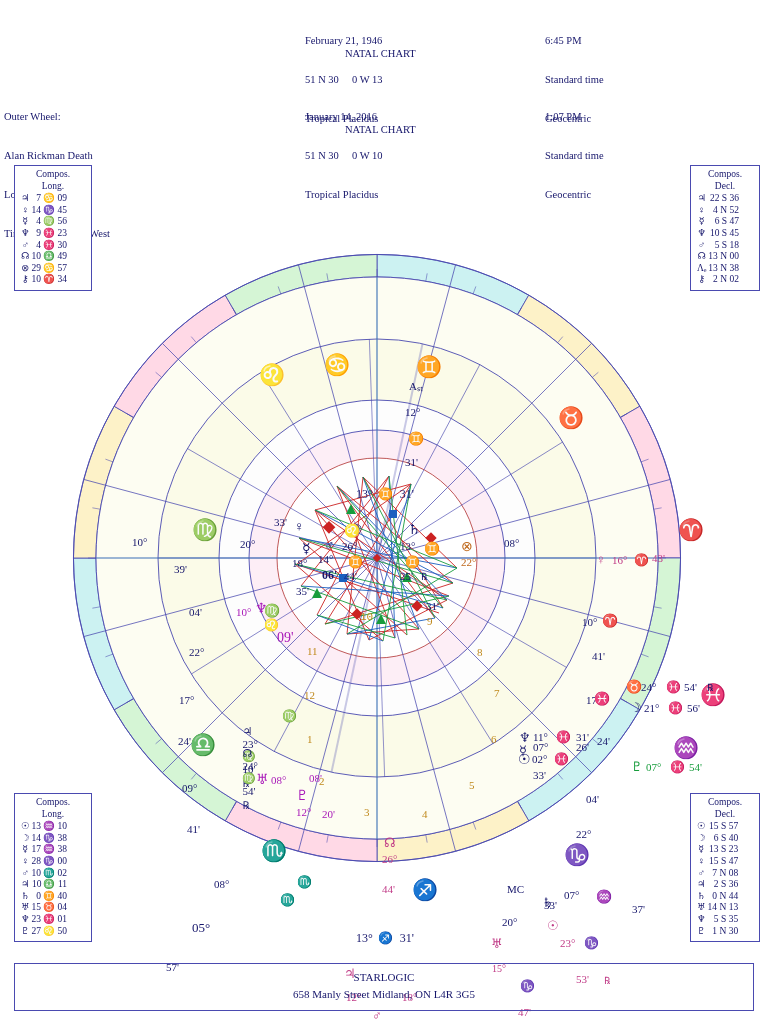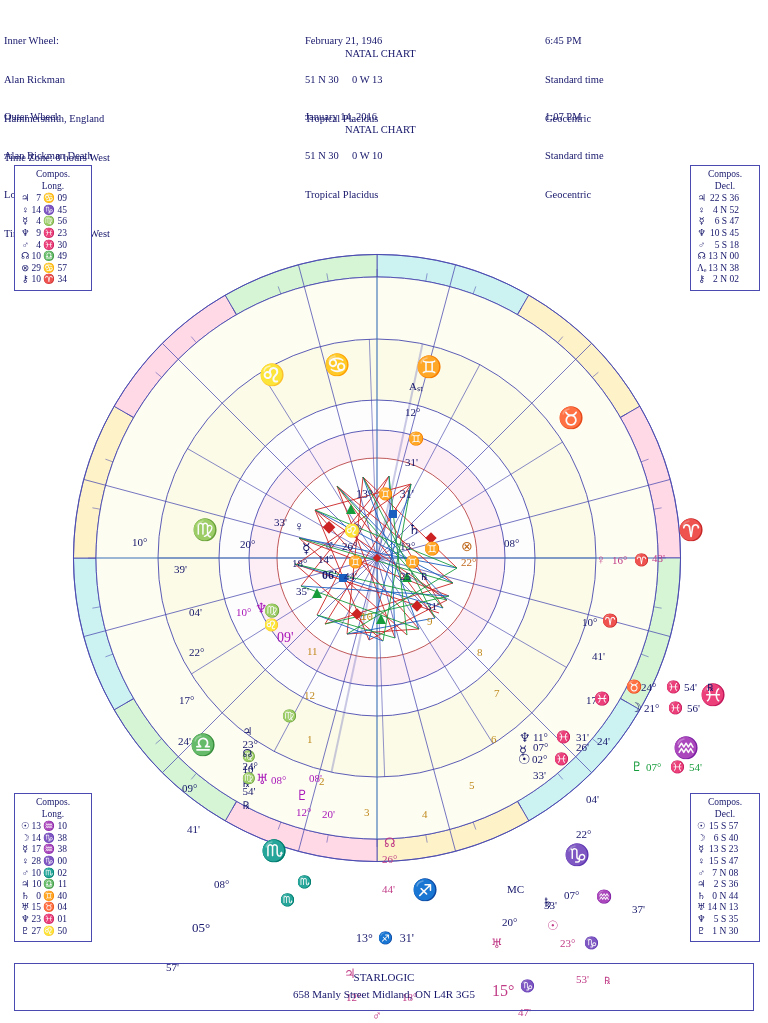--- a/index.html
+++ b/index.html
@@ -103,26 +103,20 @@
     font-family: "Liberation Serif", serif;
     white-space: pre;
   }
 </style>
 </head>
 <body>
 
 <div class="page">
 
   <div class="header">
-    <div class="hdr-block hdr-col-a inner-top">
-      <div>Inner Wheel:</div>
-      <div>Alan Rickman</div>
-      <div>Hammersmith, England</div>
-      <div>Time Zone: 0 hours West</div>
-    </div>
     <div class="hdr-block hdr-col-b inner-top">
       <div>February 21, 1946</div>
       <div>51 N 30     0 W 13</div>
       <div>Tropical Placidus</div>
     </div>
     <div class="hdr-block hdr-col-c inner-top">
       <div>6:45 PM</div>
       <div>Standard time</div>
       <div>Geocentric</div>
     </div>
@@ -708,21 +702,21 @@
     <div class="lbl" style="left:610px; top:390px; font-size:12px; color:#c03a86;">♈</div>
     <div class="lbl" style="left:628px; top:389px; font-size:11px; color:#c03a86;">43'</div>
 
     <div class="lbl" style="left:523px; top:755px; font-size:13px; color:#c03a86;">☉</div>
     <div class="lbl" style="left:536px; top:774px; font-size:11px; color:#c03a86;">23°</div>
     <div class="lbl" style="left:560px; top:773px; font-size:12px; color:#c03a86;">♑</div>
     <div class="lbl" style="left:552px; top:810px; font-size:11px; color:#c03a86;">53'</div>
     <div class="lbl" style="left:580px; top:810px; font-size:10px; color:#c03a86;">℞</div>
 
     <div class="lbl" style="left:467px; top:773px; font-size:13px; color:#c03a86;">♅</div>
-    <div class="lbl" style="left:468px; top:800px; font-size:16px; color:#c03a86;margin-top:19px;">15°</div>
+    <div class="lbl" style="left:468px; top:800px; font-size:10px; color:#c03a86;">15°</div>
     <div class="lbl" style="left:496px; top:816px; font-size:12px; color:#c03a86;">♑</div>
     <div class="lbl" style="left:494px; top:843px; font-size:11px; color:#c03a86;">47'</div>
 
     <div class="lbl" style="left:518px; top:732px; font-size:13px; color:#16166b;">♄</div>
     <div class="lbl" style="left:478px; top:753px; font-size:11px; color:#16166b;">20°</div>
     <div class="lbl" style="left:520px; top:736px; font-size:11px; color:#16166b;">33'</div>
 
     <div class="lbl" style="left:348px; top:845px; font-size:13px; color:#c03a86;">♂</div>
     <div class="lbl" style="left:322px; top:828px; font-size:11px; color:#c03a86;">12°</div>
 

